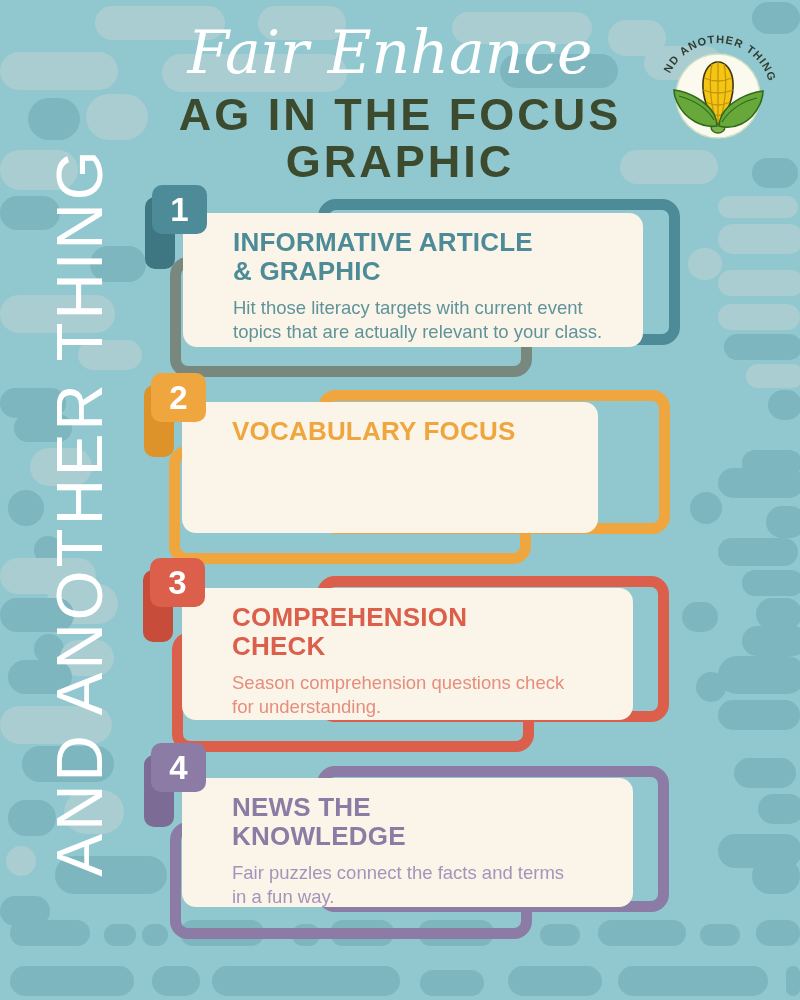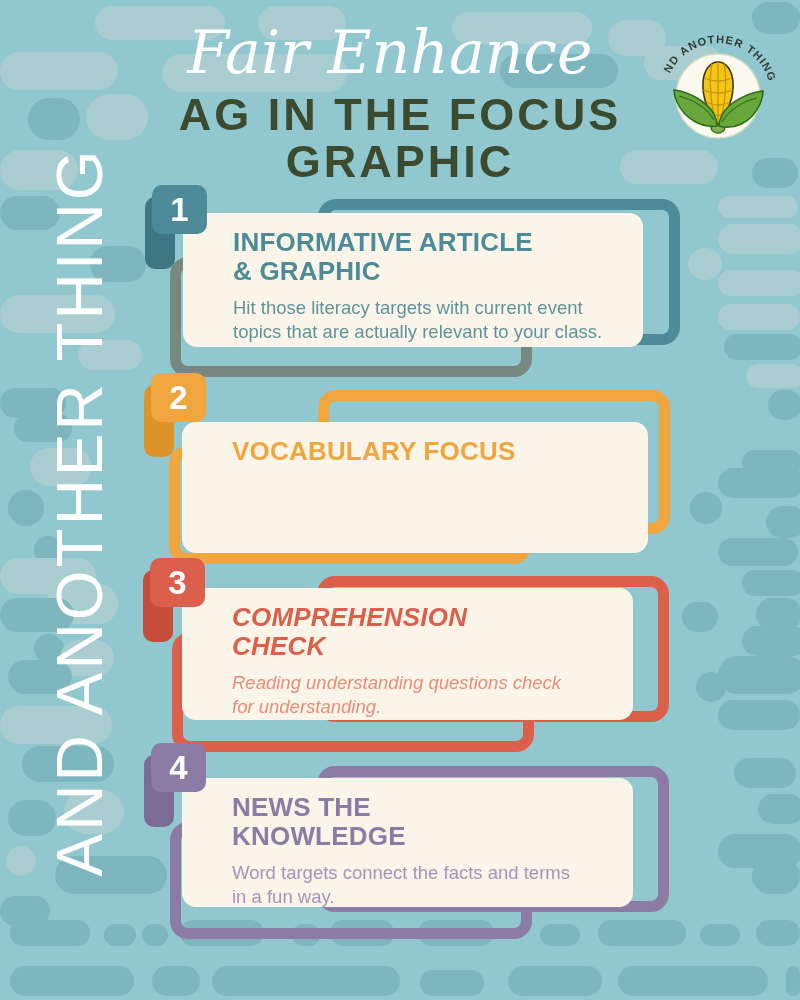--- a/index.html
+++ b/index.html
@@ -62,26 +62,26 @@
 
   
   .c1 .badge { left:152px; top:185px; }  .c1 .badge-tail { left:145px; top:197px; }
   .c1 .outline-tr { left:318px; top:199px; width:340px; height:124px; }
   .c1 .outline-bl { left:170px; top:257px; width:340px; height:98px; }
   .c1 .cream-card { left:183px; top:213px; width:460px; height:134px; }
 
   .c2 .badge { left:151px; top:373px; }  .c2 .badge-tail { left:144px; top:385px; }
   .c2 .outline-tr { left:318px; top:390px; width:330px; height:122px; }
   .c2 .outline-bl { left:169px; top:446px; width:340px; height:96px; }
-  .c2 .cream-card { left:182px; top:402px; width:466px; height:131px;margin-top:20px; }
+  .c2 .cream-card { left:182px; top:402px; width:416px; height:131px; }
 
   .c3 .badge { left:150px; top:558px; }  .c3 .badge-tail { left:143px; top:570px; }
   .c3 .outline-tr { left:317px; top:576px; width:330px; height:124px; }
   .c3 .outline-bl { left:172px; top:632px; width:340px; height:98px; }
-  .c3 .cream-card { left:182px; top:588px; width:451px; height:132px;font-style:italic; }
+  .c3 .cream-card { left:182px; top:588px; width:451px; height:132px; }
 
   .c4 .badge { left:151px; top:743px; }  .c4 .badge-tail { left:144px; top:755px; }
   .c4 .outline-tr { left:317px; top:766px; width:330px; height:124px; }
   .c4 .outline-bl { left:170px; top:822px; width:340px; height:95px; }
   .c4 .cream-card { left:182px; top:778px; width:451px; height:129px; }
 </style>
 </head>
 <body>
 
 <div class="canvas" style="background: rgb(145, 199, 207);">
@@ -226,32 +226,32 @@
     <div class="badge" style="background: rgb(239, 166, 62);">2</div>
   </div>
 
   <div class="card-block c3">
     <div class="outline outline-tr" style="border-color: rgb(220, 95, 75);"></div>
     <div class="outline outline-bl" style="border-color: rgb(220, 95, 75);"></div>
     <div class="badge-tail" style="background: rgb(199, 76, 57);"></div>
     <div class="cream-card" style="background: rgb(250, 245, 232);">
       <div class="card-heading" style="color: rgb(220, 95, 75);">COMPREHENSION
 CHECK</div>
-      <div class="card-body" style="color: rgb(231, 141, 125);">Reading understanding questions check
+      <div class="card-body" style="color: rgb(231, 141, 125);">Season comprehension questions check
 for understanding.</div>
     </div>
     <div class="badge" style="background: rgb(220, 95, 75);">3</div>
   </div>
 
   <div class="card-block c4">
     <div class="outline outline-tr" style="border-color: rgb(140, 123, 164);"></div>
     <div class="outline outline-bl" style="border-color: rgb(140, 123, 164);"></div>
     <div class="badge-tail" style="background: rgb(124, 107, 148);"></div>
     <div class="cream-card" style="background: rgb(250, 245, 232);">
       <div class="card-heading" style="color: rgb(140, 123, 164);">NEWS THE
 KNOWLEDGE</div>
-      <div class="card-body" style="color: rgb(166, 147, 187);">Word targets connect the facts and terms
+      <div class="card-body" style="color: rgb(166, 147, 187);">Fair puzzles connect the facts and terms
 in a fun way.</div>
     </div>
     <div class="badge" style="background: rgb(140, 123, 164);">4</div>
   </div>
 
 </div>
 
 </body></html>

